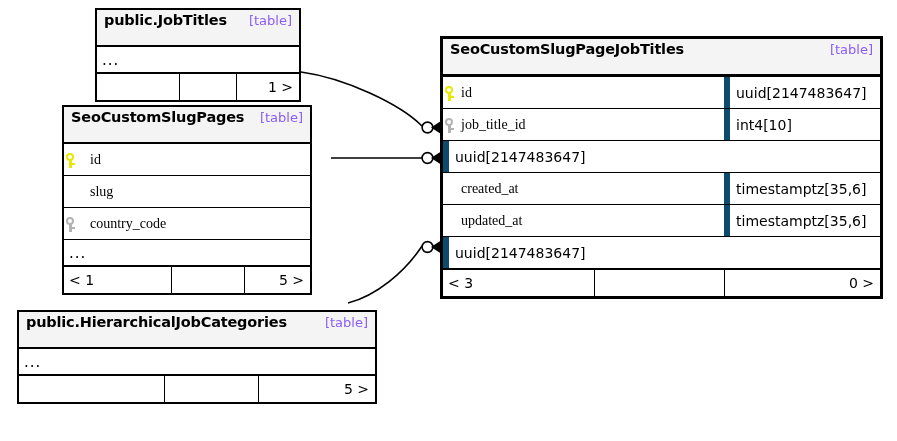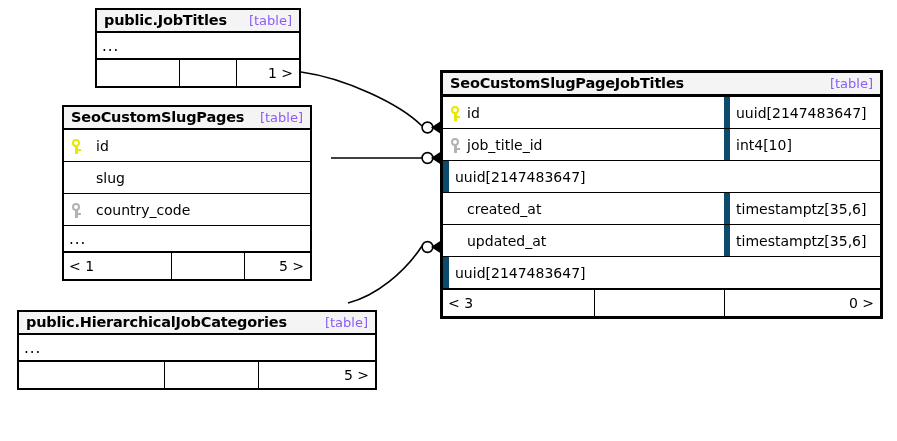--- a/index.html
+++ b/index.html
@@ -27,21 +27,21 @@
   .entity.thick {
     border-width: 3px;
   }
   .entity .hdr {
     display: flex;
     align-items: center;
     justify-content: space-between;
     box-sizing: border-box;
     background: #f4f4f4;
     border-bottom: 2px solid #000000;
-    padding: 2px 7px 3px 7px;
+    padding: 2px 7px 17px 7px;
     white-space: nowrap;
   }
   .entity.thick .hdr { border-bottom-width: 3px; }
   .hdr-name {
     font-weight: bold;
     font-size: 14.5px;
     color: #000000;
     letter-spacing: -0.2px;
   }
   .hdr-tag {
@@ -58,22 +58,22 @@
     height: 32px;
     align-items: center;
     white-space: nowrap;
   }
   .row:last-child { border-bottom: none; }
   .col-name {
     flex: 1 1 auto;
     display: flex;
     align-items: flex-start;
     box-sizing: border-box;
-    padding-left: 6px;
     overflow: hidden;
+    font-family: Liberation Serif, serif;
   }
   .col-type {
     flex: 0 0 auto;
     box-sizing: border-box;
     border-left: 6px solid #0c4a6e;
     padding-left: 6px;
     height: 100%;
     display: flex;
     align-items: center;
     font-size: 14px;
@@ -252,21 +252,21 @@
 
     <div class="ellipsis-row">...</div>
 
     <div class="foot">
       <div class="fc left" style="flex:0 0 107px;">&lt; 1</div>
       <div class="fc mid" style="flex:0 0 73px;"></div>
       <div class="fc right" style="flex:1 1 auto;">5 &gt;</div>
     </div>
   </div>
 
-  <div class="entity thick" style="left:440px; top:70px; width:443px;">
+  <div class="entity thick" style="left:440px; top:36px; width:443px;">
     <div class="hdr">
       <span class="hdr-name">SeoCustomSlugPageJobTitles</span>
       <span class="hdr-tag">[table]</span>
     </div>
 
     <div class="row">
       <div class="col-name">
         <span class="keyicon key-pk">
           <span class="kbow"></span>
             <span class="kstem"></span>

